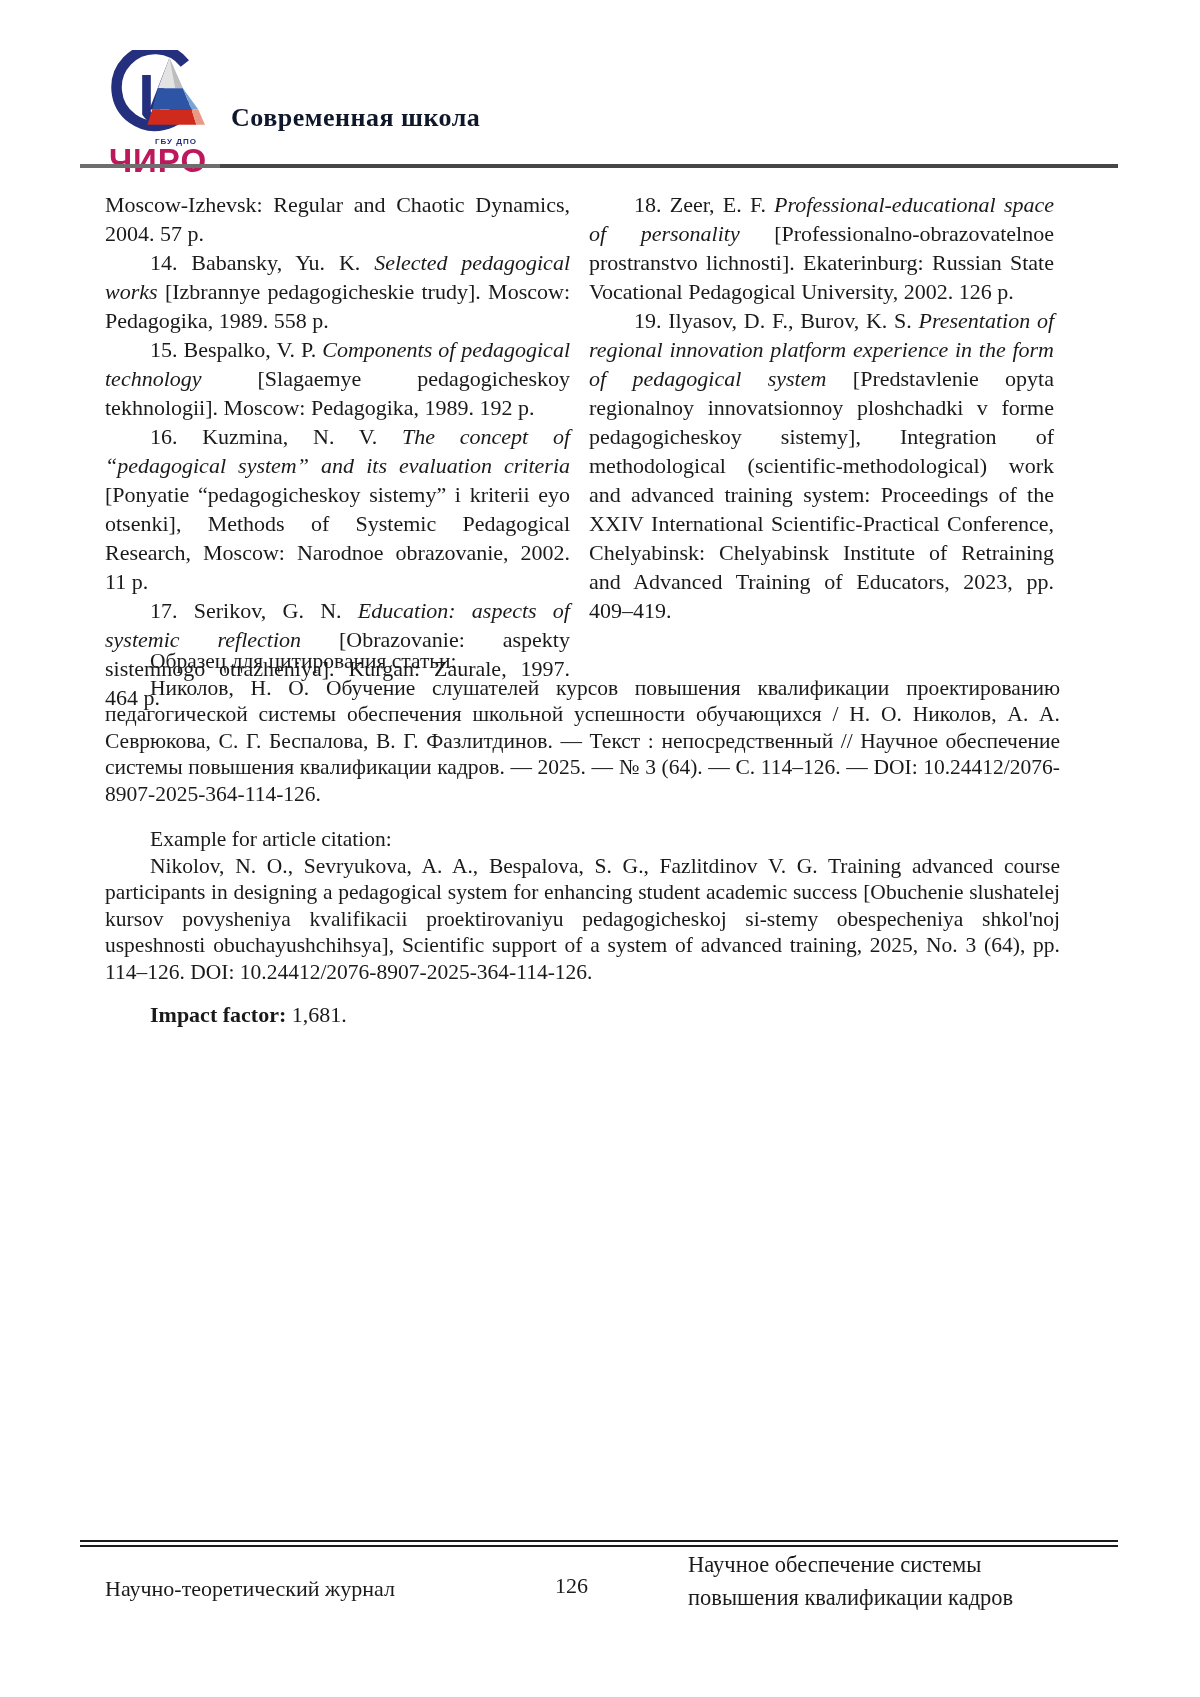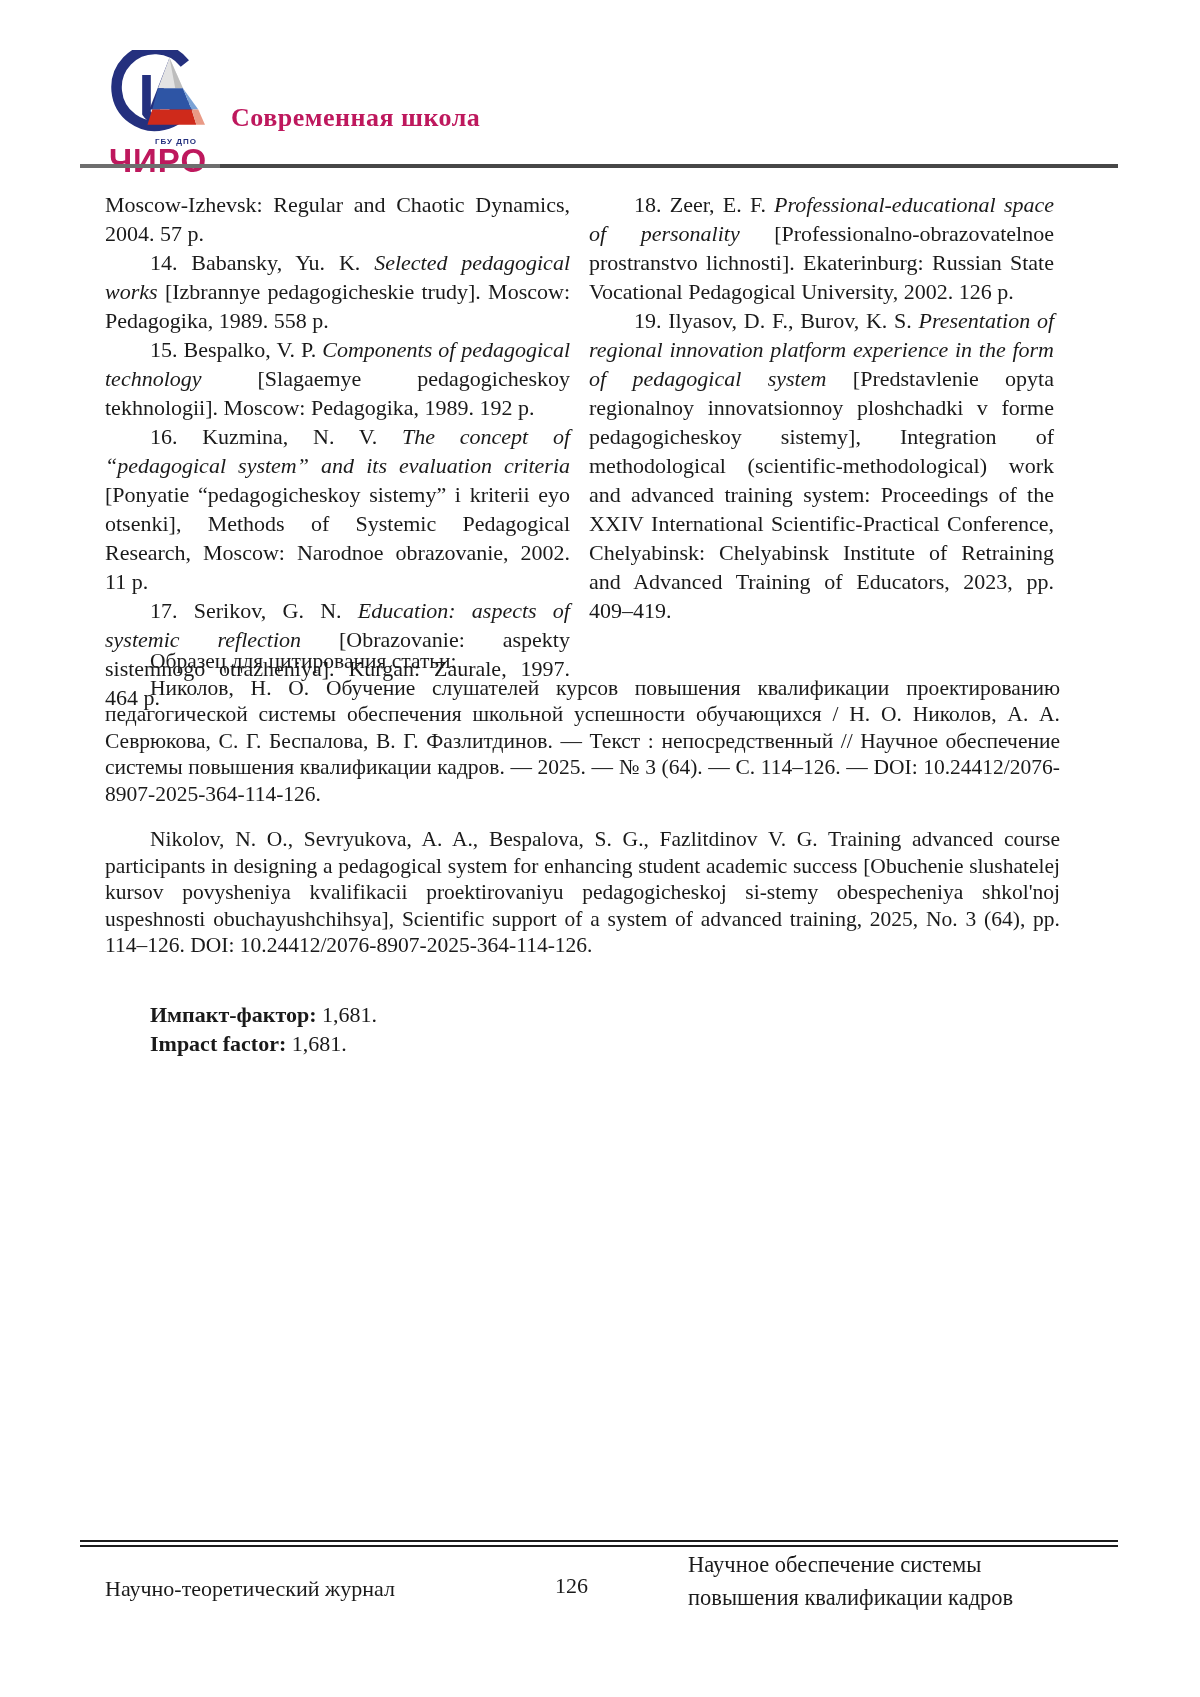--- a/index.html
+++ b/index.html
@@ -18,21 +18,21 @@
     font-family:"Liberation Sans","DejaVu Sans",sans-serif;
     font-size:8px;font-weight:bold;color:#24307e;text-align:center;letter-spacing:1px;
   }
   .logo-abbr{
     position:absolute;left:108px;top:142px;width:100px;
     font-family:"Liberation Sans","DejaVu Sans",sans-serif;
     font-size:33px;font-weight:bold;color:#be185d;letter-spacing:1px;text-align:center;
   }
   .journal-title{
     position:absolute;left:231px;top:103px;margin:0;
-    font-size:26px;font-weight:bold;color:#be185d;letter-spacing:0.5px;
+    font-size:26px;font-weight:bold;color:#0f172a;letter-spacing:0.5px;
   }
   .header-rule{
     position:absolute;left:80px;top:164px;width:1038px;height:4px;
     background:linear-gradient(90deg,#6e6e6e 0 140px,#474747 140px 100%);
   }
   
   .refs{
     position:absolute;left:105px;top:190px;width:955px;
     display:flex;gap:19px;
     font-size:22px;line-height:29px;text-align:justify;
@@ -93,25 +93,25 @@
         <p class="ref"><span>19. Ilyasov, D. F., Burov, K. S. </span><i>Presentation of regional innovation platform experience in the form of pedagogical system</i><span> [Predstavlenie opyta regionalnoy innovatsionnoy ploshchadki v forme pedagogicheskoy sistemy], Integration of methodological (scientific-methodological) work and advanced training system: Proceedings of the XXIV International Scientific-Practical Conference, Chelyabinsk: Chelyabinsk Institute of Retraining and Advanced Training of Educators, 2023, pp. 409–419.</span></p>
       </div>
   </main>
 
   <section class="cite cite-ru">
     <h2>Образец для цитирования статьи:</h2>
     <p>Николов, Н. О. Обучение слушателей курсов повышения квалификации проектированию педагогической системы обеспечения школьной успешности обучающихся / Н. О. Николов, А. А. Севрюкова, С. Г. Беспалова, В. Г. Фазлитдинов. — Текст : непосредственный // Научное обеспечение системы повышения квалификации кадров. — 2025. — № 3 (64). — С. 114–126. — DOI: 10.24412/2076-8907-2025-364-114-126.</p>
   </section>
 
   <section class="cite cite-en">
+    <h2>Example for article citation:</h2>
     <p>Nikolov, N. O., Sevryukova, A. A., Bespalova, S. G., Fazlitdinov V. G. Training advanced course participants in designing a pedagogical system for enhancing student academic success [Obuchenie slushatelej kursov povysheniya kvalifikacii proektirovaniyu pedagogicheskoj si-stemy obespecheniya shkol'noj uspeshnosti obuchayushchihsya], Scientific support of a system of advanced training, 2025, No. 3 (64), pp. 114–126. DOI: 10.24412/2076-8907-2025-364-114-126.</p>
   </section>
 
   <section class="impact">
-    <p><b>Импакт-фактор:</b><span> 1,681.</span></p>
     <p><b>Impact factor:</b><span> 1,681.</span></p>
   </section>
 
   <div class="foot-rule"></div>
   <div class="foot-left">Научно-теоретический журнал</div>
   <div class="foot-page">126</div>
   <div class="foot-right">
     <div>Научное обеспечение системы</div>
     <div>повышения квалификации кадров</div>
   </div>

